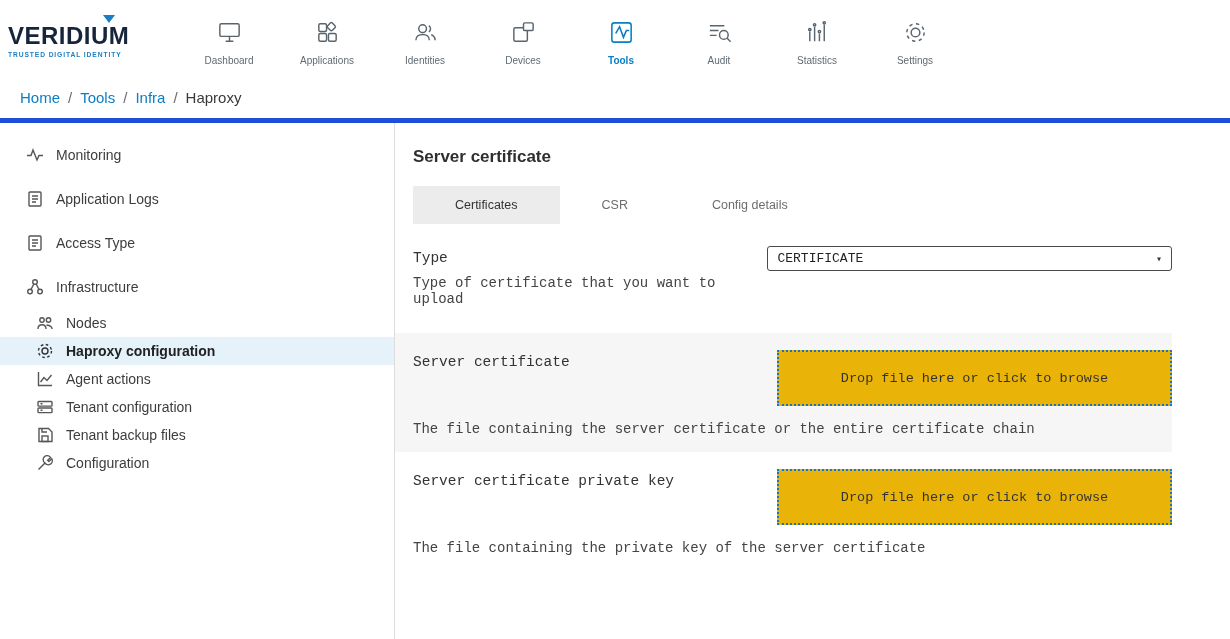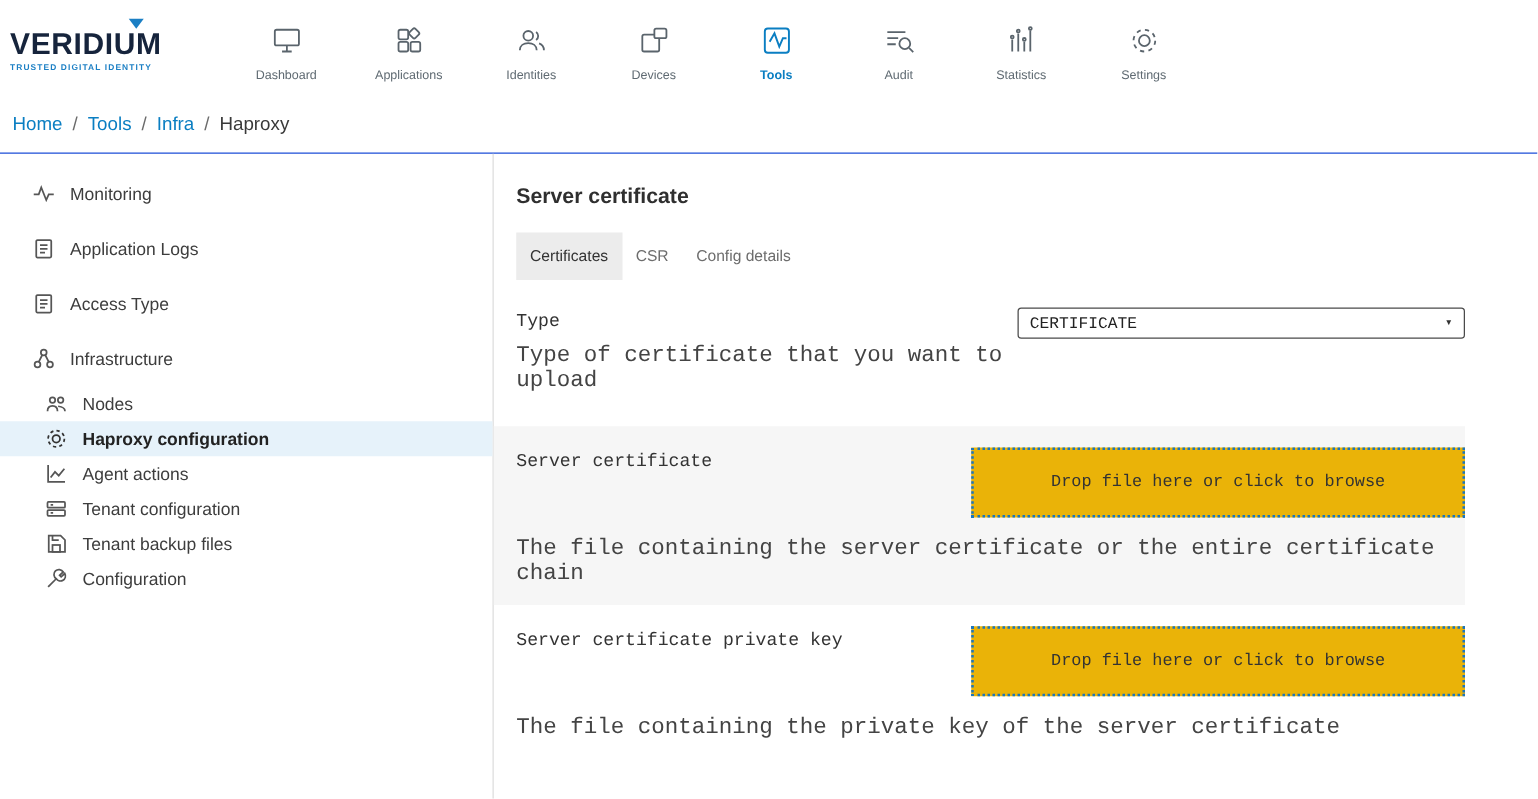--- a/index.html
+++ b/index.html
@@ -59,22 +59,22 @@
     color: #5f6a72;
   }
   .nav-item.active .nicon svg { stroke: #0a7ec2; }
   .nav-item.active .nlabel { color: #0a7ec2; font-weight: bold; }
 
   
   .breadcrumb {
     height: 46px;
     display: flex;
     align-items: center;
-    padding-left: 10px;
-    border-bottom: 1px solid #1d4ed8;
+    padding-left: 20px;
+    border-bottom: 5px solid #1d4ed8;
     font-size: 15px;
   }
   .crumb { color: #0a7ec2; cursor: pointer; }
   .crumb.current { color: #3a3a3a; cursor: default; }
   .crumb-sep { color: #6b6b6b; margin: 0 8px; }
 
   
   .content { display: flex; height: 516px; }
 
   
@@ -113,31 +113,31 @@
   
   .main { flex: 1; padding: 24px 58px 0 0; }
   .page-title {
     margin-left: 18px;
     font-size: 17px;
     font-weight: bold;
     color: #2f2f2f;
   }
   .tabs { display: flex; margin: 19px 0 26px 18px; }
   .tab {
-    padding: 12px 11px;
+    padding: 12px 42px;
     font-size: 12.5px;
     color: #6d6d6d;
     cursor: pointer;
   }
   .tab.active { background: #ececec; color: #333; }
 
   .form-row { padding: 0 0 0 18px; font-family: Liberation Mono, monospace; }
   .row-flex { display: flex; justify-content: space-between; align-items: flex-start; }
   .field-label { font-size: 14.5px; color: #333; }
-  .field-desc { font-size: 18px; color: #444; margin-top: 9px; }
+  .field-desc { font-size: 14px; color: #444; margin-top: 9px; }
 
   .row-type { padding-bottom: 26px; }
   .dropdown {
     width: 412px;
     height: 25px;
     border: 1px solid #4a4a4a;
     border-radius: 3px;
     display: flex;
     align-items: center;
     justify-content: space-between;

